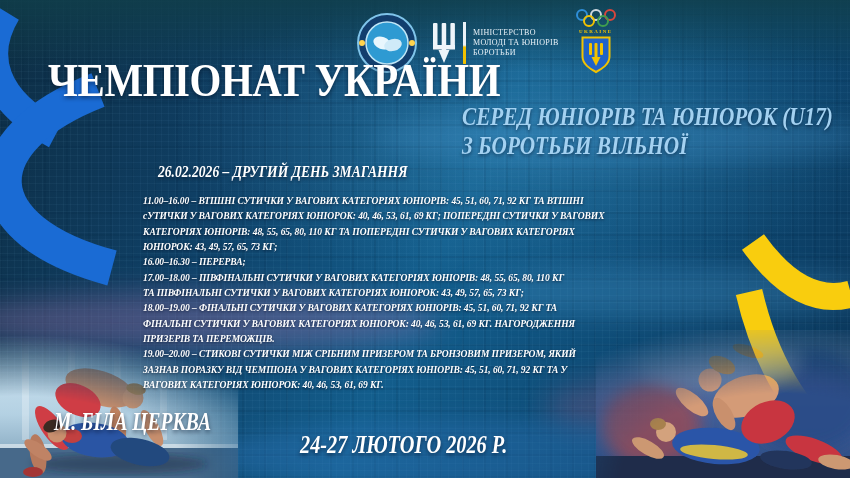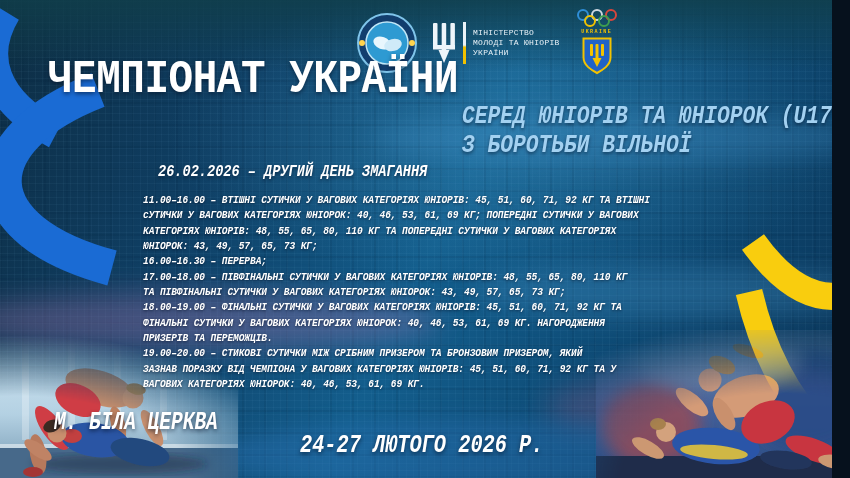--- a/index.html
+++ b/index.html
@@ -1,22 +1,21 @@
 <!DOCTYPE html>
 <html><head>
 <meta charset="utf-8">
 <style>
   html,body{margin:0;padding:0;background:#06111d;}
   .stage{
-    position:relative;width:784px;height:478px;overflow:hidden;
-    font-family:Liberation Mono, monospace;
+    position:relative;width:850px;height:478px;overflow:hidden;
+    font-family:Liberation Serif, serif;
     background:
       radial-gradient(ellipse 60% 45% at 62% 28%, rgba(80,170,215,.28), transparent 70%),
       linear-gradient(115deg,#0d2c42 0%,#0f4066 28%,#135e8d 52%,#0e4a74 74%,#0a3356 100%);
-    padding-left: 48px;
   }
   .pattern{
     position:absolute;inset:0;z-index:1;opacity:.55;pointer-events:none;
     background-image:
       repeating-linear-gradient(0deg, rgba(150,215,255,.08) 0 1px, transparent 1px 7px),
       repeating-linear-gradient(90deg, rgba(150,215,255,.08) 0 1px, transparent 1px 7px),
       repeating-linear-gradient(0deg, rgba(0,25,50,.16) 0 2px, transparent 2px 22px),
       repeating-linear-gradient(90deg, rgba(0,25,50,.16) 0 2px, transparent 2px 22px);
   }
   .topshade{position:absolute;left:0;top:0;right:0;height:72px;z-index:2;pointer-events:none;
@@ -206,21 +205,21 @@
           <rect x="9.7" y="0" width="4.5" height="28" rx="1"></rect>
           <rect x="18.4" y="0" width="4.5" height="24" rx="1"></rect>
           <rect x="1" y="22" width="22" height="4.5"></rect>
           <polygon points="12,40 6.5,27 17.5,27"></polygon>
         </g>
       </svg>
       <div class="divider"></div>
       <div class="mtext">
         <div>МІНІСТЕРСТВО</div>
         <div>МОЛОДІ ТА ЮНІОРІВ</div>
-        <div>УКРАЇНИ</div>
+        <div>БОРОТЬБИ</div>
       </div>
     </div>
 
     <div class="olympic">
       <svg width="46" height="20" viewBox="0 0 46 20">
         <g fill="none" stroke-width="2">
           <circle cx="9" cy="7" r="5" stroke="#2f8ed8"></circle>
           <circle cx="23" cy="7" r="5" stroke="#cfd8e0"></circle>
           <circle cx="37" cy="7" r="5" stroke="#d9463c"></circle>
           <circle cx="16" cy="13" r="5" stroke="#f2c200"></circle>

